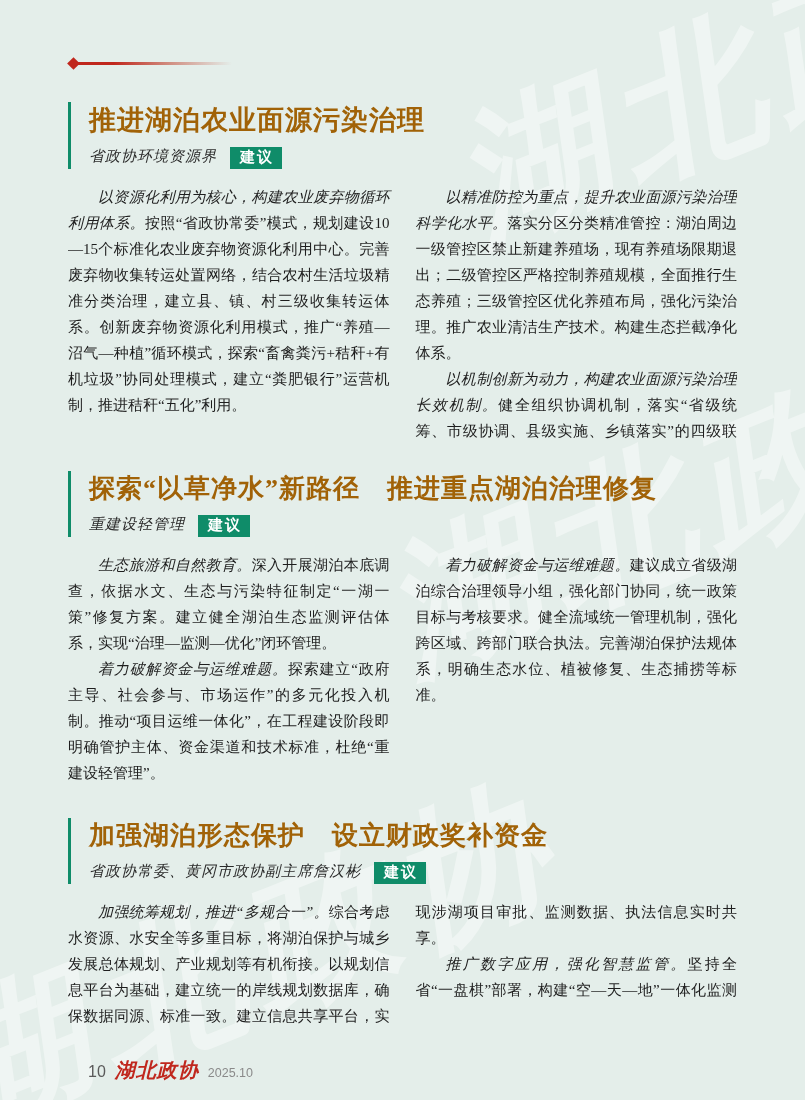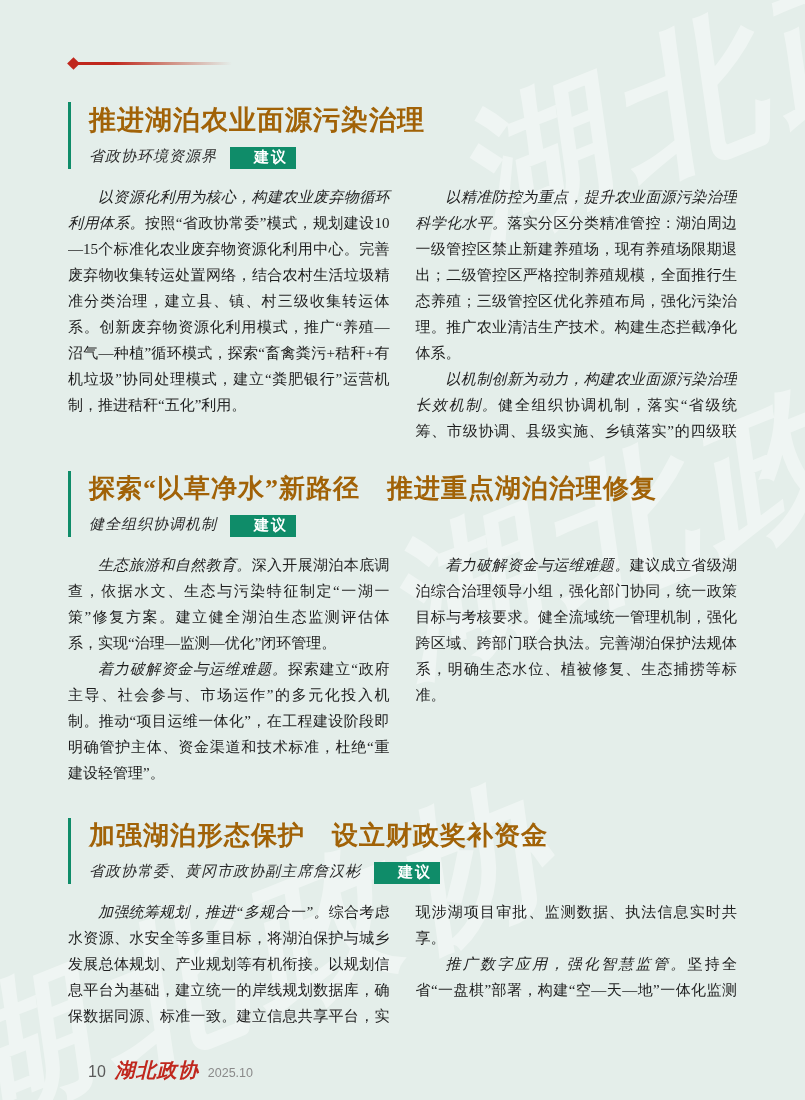--- a/index.html
+++ b/index.html
@@ -39,21 +39,21 @@
   .article-head { border-left:3px solid #0f8c69; padding-left:18px; margin-bottom:15px; }
   .article-title {
     font-size:27px; font-weight:bold; color:#a16207;
     font-family:"Liberation Serif", serif; letter-spacing:1px; margin-bottom:9px;
   }
   .byline { display:flex; gap:13px; }
   .author { font-size:15px; font-style:italic; color:#2a2a2a; letter-spacing:1px; }
   .badge {
     background:#0f8c69; color:#ffffff; font-size:15px; font-weight:bold;
     font-family:"Liberation Sans", sans-serif;
-    padding:1px 8px 2px 24px; letter-spacing:2px;
+    padding:1px 8px 2px 10px; letter-spacing:2px;
   }
 
   
   .cols {
     column-count:2; column-gap:26px; column-fill:auto;
     text-align:justify; font-size:15px; line-height:26px; overflow:hidden;
   }
   .cols p { text-indent:2em; }
   .cols .lead { font-style:italic;margin-top:8px; }
   .cols-a1 { height:270px; margin-bottom:17px; }
@@ -104,21 +104,21 @@
         <p><span class="lead">以资源化利用为核心，构建农业废弃物循环利用体系。</span><span>按照“省政协常委”模式，规划建设10—15个标准化农业废弃物资源化利用中心。完善废弃物收集转运处置网络，结合农村生活垃圾精准分类治理，建立县、镇、村三级收集转运体系。创新废弃物资源化利用模式，推广“养殖—沼气—种植”循环模式，探索“畜禽粪污+秸秆+有机垃圾”协同处理模式，建立“粪肥银行”运营机制，推进秸秆“五化”利用。</span></p>
         <p><span class="lead">以精准防控为重点，提升农业面源污染治理科学化水平。</span><span>落实分区分类精准管控：湖泊周边一级管控区禁止新建养殖场，现有养殖场限期退出；二级管控区严格控制养殖规模，全面推行生态养殖；三级管控区优化养殖布局，强化污染治理。推广农业清洁生产技术。构建生态拦截净化体系。</span></p>
         <p><span class="lead">以机制创新为动力，构建农业面源污染治理长效机制。</span><span>健全组织协调机制，落实“省级统筹、市级协调、县级实施、乡镇落实”的四级联动机制。完善经济激励政策，设立省级农业面源污染治理专项资金。强化科技支撑体系，组建我省农业面源污染防治技术创新联盟，整合科研力量，开展联合攻关。</span></p>
       </div>
     </section>
 
     <section class="a2">
       <div class="article-head">
         <div class="article-title">探索“以草净水”新路径　推进重点湖泊治理修复</div>
         <div class="byline">
-          <span class="author">健全组织协调机制</span>
+          <span class="author">重建设轻管理</span>
           <span class="badge">建议</span>
         </div>
       </div>
       <div class="cols cols-a2">
         <p><span class="lead">生态旅游和自然教育。</span><span>深入开展湖泊本底调查，依据水文、生态与污染特征制定“一湖一策”修复方案。建立健全湖泊生态监测评估体系，实现“治理—监测—优化”闭环管理。</span></p>
         <p><span class="lead">着力破解资金与运维难题。</span><span>探索建立“政府主导、社会参与、市场运作”的多元化投入机制。推动“项目运维一体化”，在工程建设阶段即明确管护主体、资金渠道和技术标准，杜绝“重建设轻管理”。</span></p>
         <p><span class="lead">着力破解资金与运维难题。</span><span>建议成立省级湖泊综合治理领导小组，强化部门协同，统一政策目标与考核要求。健全流域统一管理机制，强化跨区域、跨部门联合执法。完善湖泊保护法规体系，明确生态水位、植被修复、生态捕捞等标准。</span></p>
       </div>
     </section>
 

